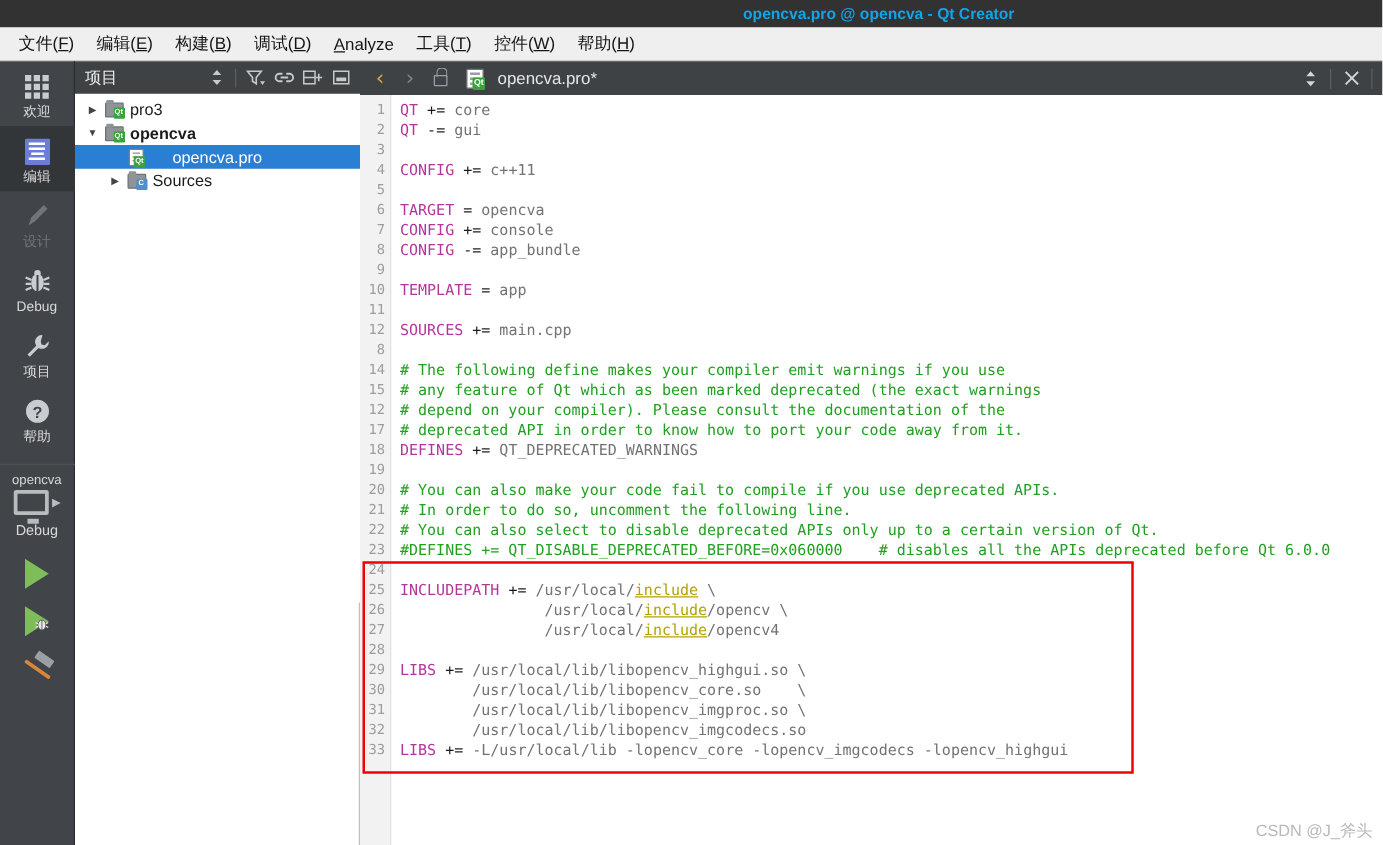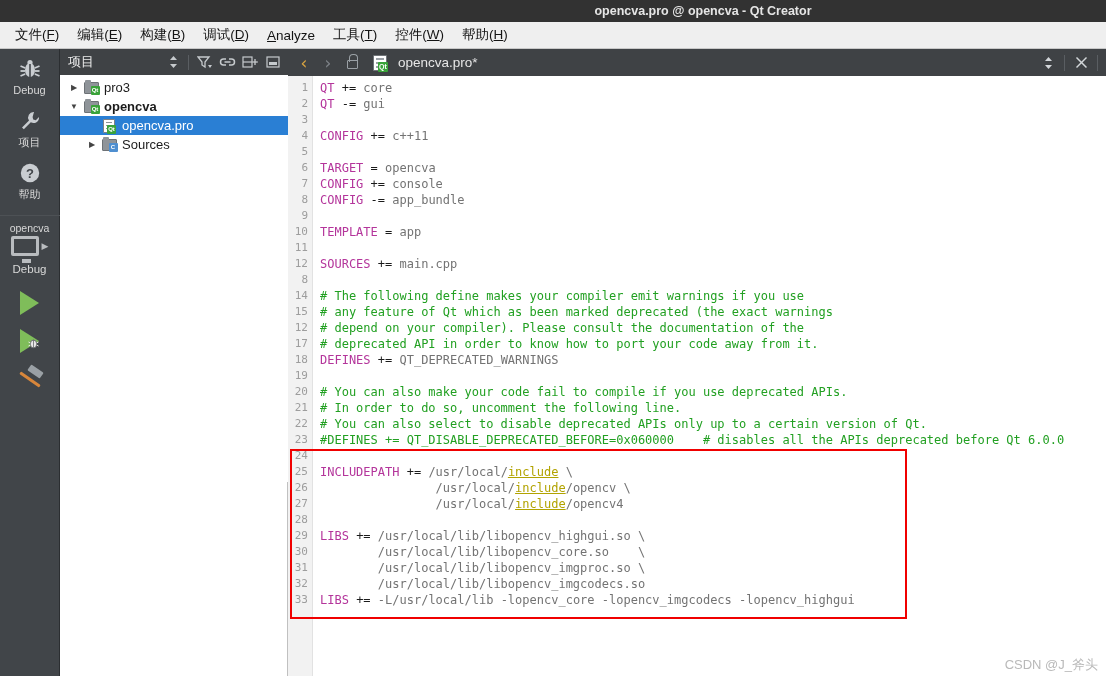--- a/index.html
+++ b/index.html
@@ -7,21 +7,21 @@
     width: 1106px; height: 676px;
     overflow: hidden;
     background: #ffffff;
     font-family: "Liberation Sans", "DejaVu Sans", sans-serif;
   }
 
   
   #titlebar {
     height: 22px;
     background: #323232;
-    color: #e5e5e5;
+    color: #0ea5e9;
     font-size: 12.5px;
     font-weight: bold;
     display: flex;
     align-items: center;
     justify-content: center;
     padding-right: 0;
   }
   #titlebar .title-text { margin-left: 300px; }
 
   
@@ -287,20 +287,56 @@
     <div class="menu-item">工具(<span class="acc">T</span>)</div>
     <div class="menu-item">控件(<span class="acc">W</span>)</div>
     <div class="menu-item">帮助(<span class="acc">H</span>)</div>
   </div>
 
 <div id="mainrow">
 
   <div id="modebar">
 
     <div id="modelist">
+        <div class="mode-btn">
+          <div class="mode-ico">
+            <div class="ico-grid">
+              <i></i>
+              <i></i>
+              <i></i>
+              <i></i>
+              <i></i>
+              <i></i>
+              <i></i>
+              <i></i>
+              <i></i>
+            </div>
+          </div>
+          <div class="mode-label">欢迎</div>
+        </div>
+        <div class="mode-btn active">
+          <div class="mode-ico">
+            <div class="ico-edit">
+              <i></i>
+              <i></i>
+              <i></i>
+              <i></i>
+            </div>
+          </div>
+          <div class="mode-label">编辑</div>
+        </div>
+        <div class="mode-btn disabled">
+          <div class="mode-ico">
+            <svg width="22" height="22" viewBox="0 0 22 22">
+              <polygon points="4,18 6,12 16,2 19,5 9,15" fill="#70757a"></polygon>
+              <polygon points="4,18 6.5,17 5,15.5" fill="#70757a"></polygon>
+            </svg>
+          </div>
+          <div class="mode-label">设计</div>
+        </div>
         <div class="mode-btn">
           <div class="mode-ico">
             <svg width="22" height="22" viewBox="0 0 22 22">
               <ellipse cx="11" cy="12" rx="5" ry="7" fill="#c9cdd1"></ellipse>
               <circle cx="11" cy="4.5" r="2.6" fill="#c9cdd1"></circle>
               <line x1="11" y1="6" x2="11" y2="19" stroke="#414549" stroke-width="1.6"></line>
               <line x1="1.5" y1="8" x2="6.2" y2="10" stroke="#c9cdd1" stroke-width="1.8"></line>
               <line x1="1.5" y1="13" x2="6.2" y2="13" stroke="#c9cdd1" stroke-width="1.8"></line>
               <line x1="1.5" y1="18" x2="6.2" y2="16" stroke="#c9cdd1" stroke-width="1.8"></line>
               <line x1="20.5" y1="8" x2="15.8" y2="10" stroke="#c9cdd1" stroke-width="1.8"></line>
@@ -427,21 +463,21 @@
         <div class="tree-row selected" style="padding-left: 24px;">
           <span class="twisty"></span>
           <span class="ficon">
             <span class="filedoc">
               <i></i>
               <i></i>
               <i></i>
               <span class="badge-qt">Qt</span>
             </span>
           </span>
-          <span class="tree-label" style="margin-left: 4px;">opencva.pro</span>
+          <span class="tree-label" style="margin-left: 20px;">opencva.pro</span>
         </div>
         <div class="tree-row" style="padding-left: 24px;">
           <span class="twisty">▶</span>
           <span class="ficon">
             <span class="fold">
               <span class="badge-qt badge-cpp">C</span>
             </span>
           </span>
           <span class="tree-label" style="margin-left: 4px;">Sources</span>
         </div>

